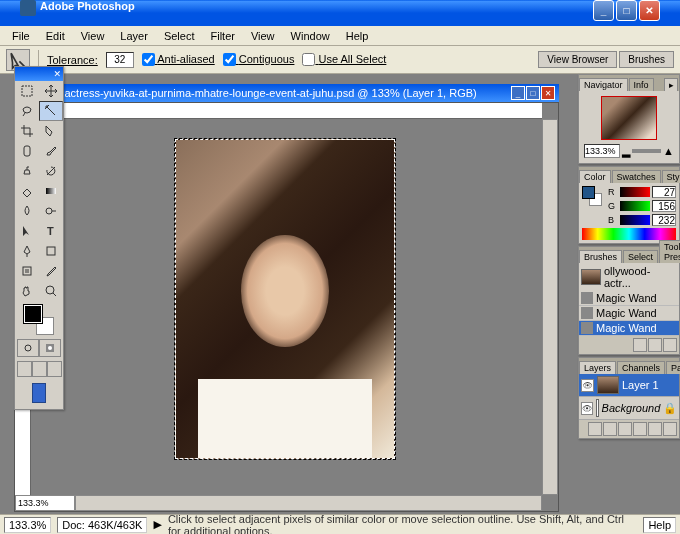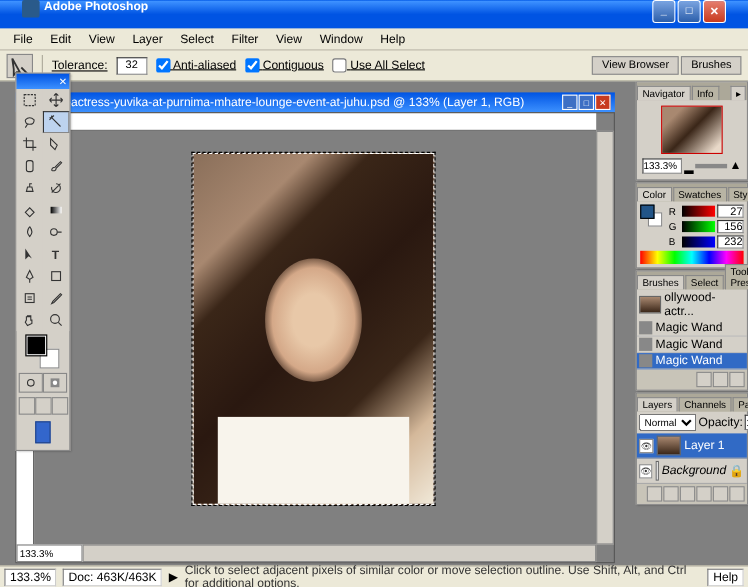--- a/index.html
+++ b/index.html
@@ -412,25 +412,20 @@
     </div>
 
     <div class="panel">
       <div class="tabs">
         <div class="tab">Layers</div>
         <div class="tab inactive">Channels</div>
         <div class="tab inactive">Paths</div>
 
       </div>
       <div class="body" style="padding:0">
-        <div class="layer-opts">
-          <select><option>Normal</option></select>
-          <span>Opacity:</span>
-          <input value="100%" style="">
-        </div>
         <div class="layer-list">
           <div class="layer-item sel">
             <div class="eye">👁</div>
             <div class="th l1"></div>
             <span class="name">Layer 1</span>
           </div>
           <div class="layer-item bgitem">
             <div class="eye">👁</div>
             <div class="th bg"></div>
             <span class="name">Background</span>

